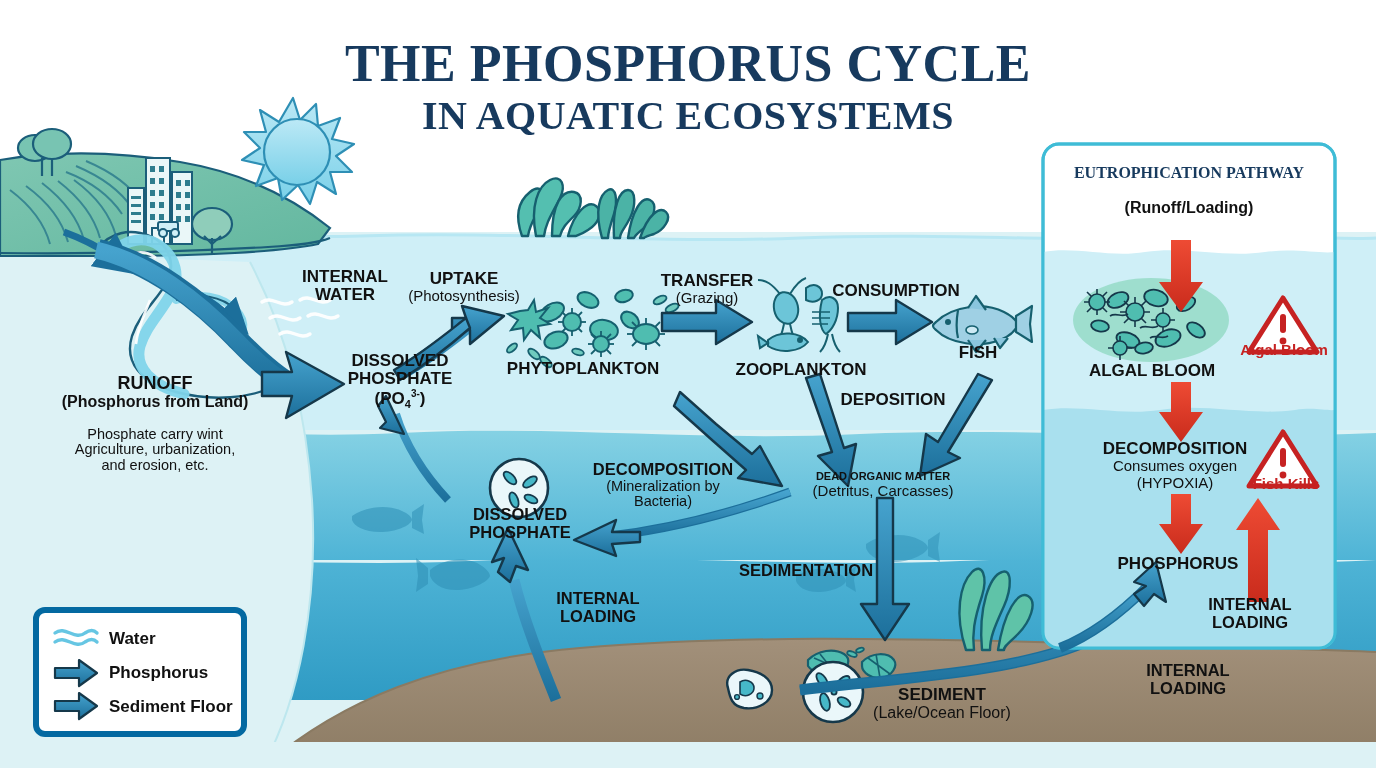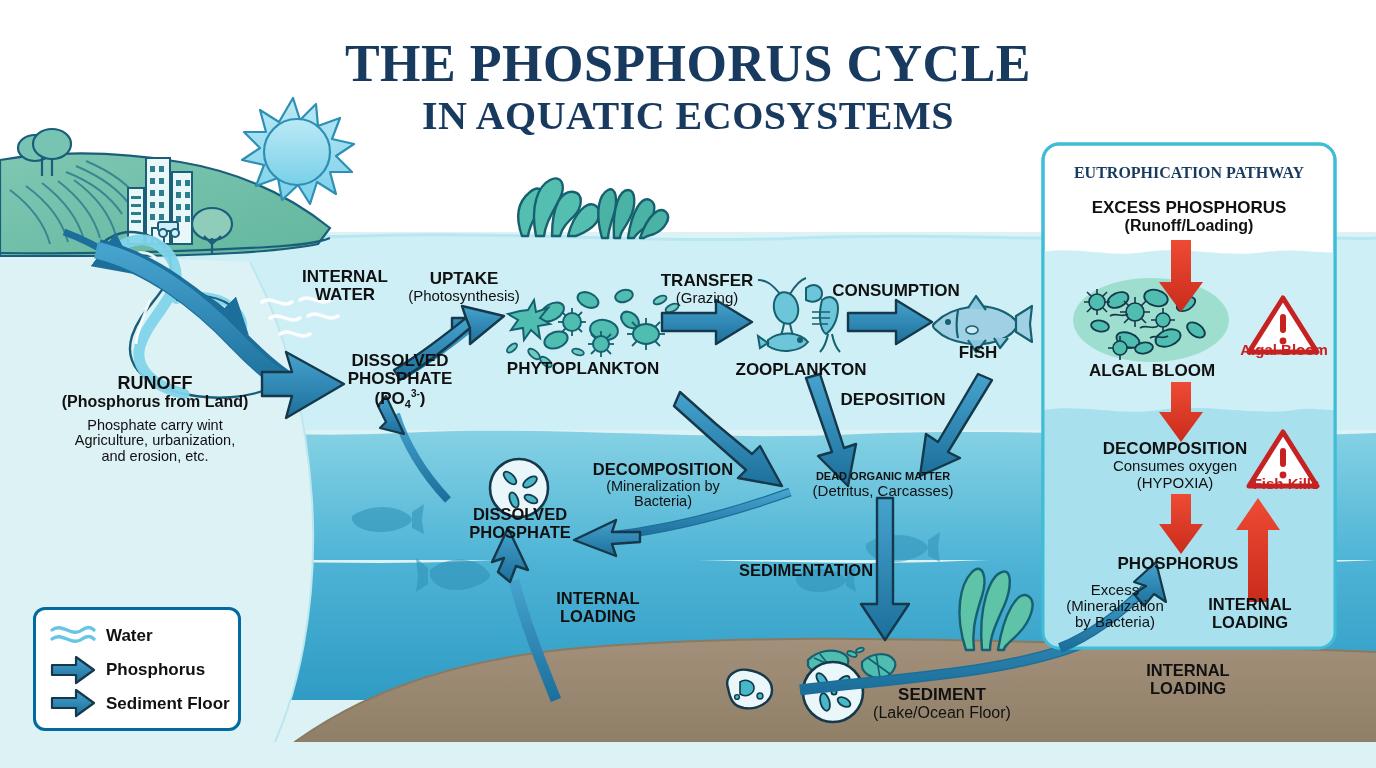--- a/index.html
+++ b/index.html
@@ -17,21 +17,21 @@
   .cap{font-weight:bold;}
   .sub{font-weight:normal;}
 
   .t-main{position:absolute;left:0;right:0;text-align:center;
           font-family:"Liberation Serif",serif;font-weight:bold;
           color:#173A5E;letter-spacing:.5px;}
 
   .panel-title{font-family:"Liberation Serif",serif;font-weight:bold;color:#173A5E;}
 
   .legend-box{position:absolute;left:33px;top:607px;width:202px;height:118px;
-     background:#fff;border:3px solid #0369a1;border-radius:12px;}
+     background:#fff;border:6px solid #0369a1;border-radius:12px;}
   .legend-txt{position:absolute;font-weight:bold;font-size:17px;color:#111;}
 
   .warn-txt{color:#C62222;font-weight:bold;}
 </style>
 </head>
 <body>
 
 <div id="stage">
 
 <svg class="layer" viewBox="0 0 1376 768">
@@ -485,21 +485,21 @@
 </svg>
 
 <div class="t-main" style="top:34px;font-size:52px;">THE PHOSPHORUS CYCLE</div>
 <div class="t-main" style="top:92px;font-size:40px;">IN AQUATIC ECOSYSTEMS</div>
 
 <div class="lbl cap" style="left:275px;top:268px;width:140px;font-size:17px;">INTERNAL WATER</div>
 
 <div class="lbl" style="left:52px;top:374px;width:206px;">
   <div class="cap" style="font-size:18px;">RUNOFF</div>
   <div class="cap" style="font-size:16px;">(Phosphorus from Land)</div>
-  <div class="sub" style="font-size:14.5px;margin-top:7px;text-align:center;">Phosphate carry wint</div>
+  <div class="sub" style="font-size:14.5px;margin-top:16px;text-align:center;">Phosphate carry wint</div>
   <div class="sub" style="font-size:14.5px;">Agriculture, urbanization,</div>
   <div class="sub" style="font-size:14.5px;">and erosion, etc.</div>
 </div>
 
 <div class="lbl" style="left:330px;top:352px;width:140px;">
   <div class="cap" style="font-size:17px;">DISSOLVED</div>
   <div class="cap" style="font-size:17px;">PHOSPHATE</div>
   <div class="cap" style="font-size:17px;"><span>(PO</span><sub style="font-size:11px;">4</sub><sup style="font-size:10px;">3-</sup><span>)</span></div>
 </div>
 
@@ -552,43 +552,37 @@
 </div>
 
 <div class="lbl" style="left:1128px;top:662px;width:120px;">
   <div class="cap" style="font-size:16.5px;">INTERNAL</div>
   <div class="cap" style="font-size:16.5px;">LOADING</div>
 </div>
 
 <div class="lbl panel-title" style="left:1043px;top:164px;width:292px;font-size:16px;">EUTROPHICATION PATHWAY</div>
 
 <div class="lbl" style="left:1063px;top:199px;width:252px;">
-  <div class="cap" style="font-size:17px;">EXCESS PHOSPHORUS</div>
   <div class="cap" style="font-size:16px;">(Runoff/Loading)</div>
 </div>
 
 <div class="lbl cap" style="left:1080px;top:362px;width:144px;font-size:17px;">ALGAL BLOOM</div>
 
 <div class="lbl warn-txt" style="left:1228px;top:342px;width:112px;font-size:15px;">Algal Bloom</div>
 
 <div class="lbl" style="left:1084px;top:440px;width:182px;">
   <div class="cap" style="font-size:17px;">DECOMPOSITION</div>
   <div class="sub" style="font-size:15px;">Consumes oxygen</div>
   <div class="sub" style="font-size:15px;">(HYPOXIA)</div>
 </div>
 
 <div class="lbl warn-txt" style="left:1236px;top:476px;width:100px;font-size:15px;">Fish Kills</div>
 
 <div class="lbl cap" style="left:1095px;top:555px;width:166px;font-size:17px;">PHOSPHORUS</div>
 
-<div class="lbl" style="left:1052px;top:582px;width:126px;">
-  <div class="sub" style="font-size:15px;">Excess</div>
-  <div class="sub" style="font-size:15px;">(Mineralization</div>
-  <div class="sub" style="font-size:15px;">by Bacteria)</div>
-</div>
 
 <div class="lbl" style="left:1190px;top:596px;width:120px;">
   <div class="cap" style="font-size:16.5px;">INTERNAL</div>
   <div class="cap" style="font-size:16.5px;">LOADING</div>
 </div>
 
 <div class="legend-box">
   <svg width="198" height="114" viewBox="0 0 198 114" style="position:absolute;left:0;top:0;">
     <defs>
       <linearGradient id="gArr2" x1="0" y1="0" x2="0" y2="1">

